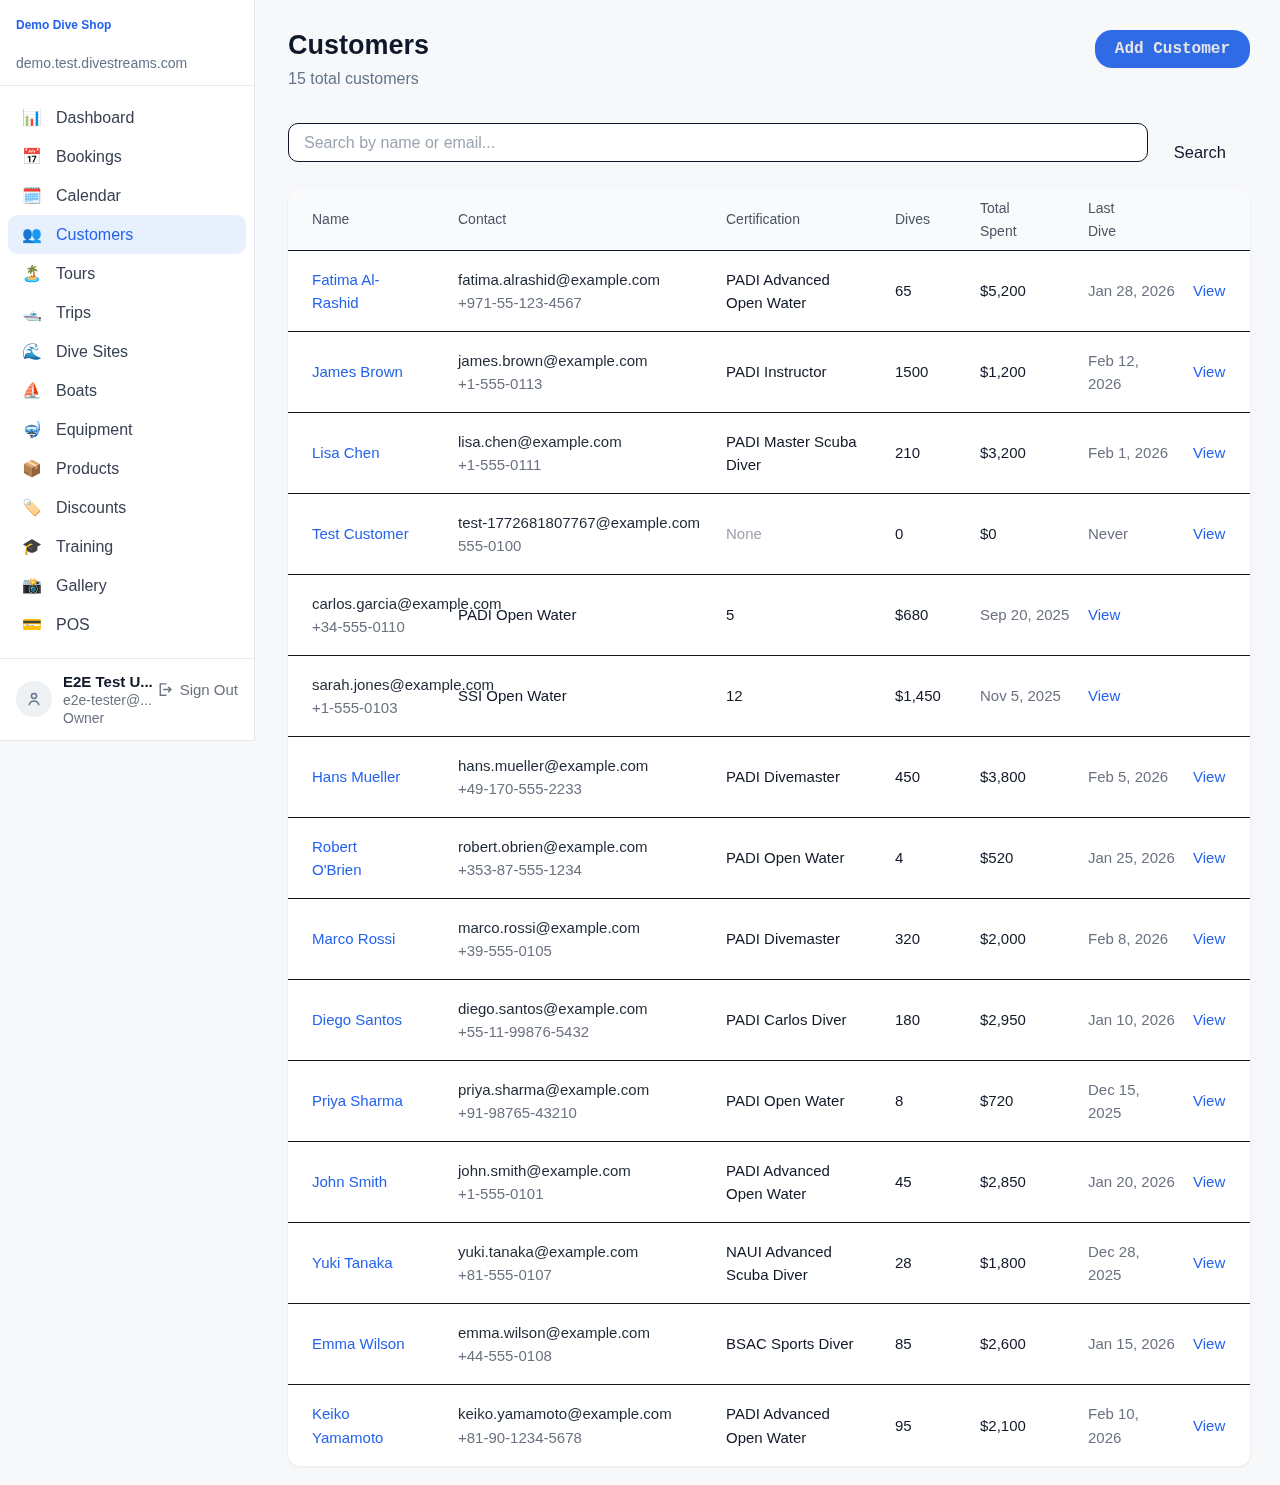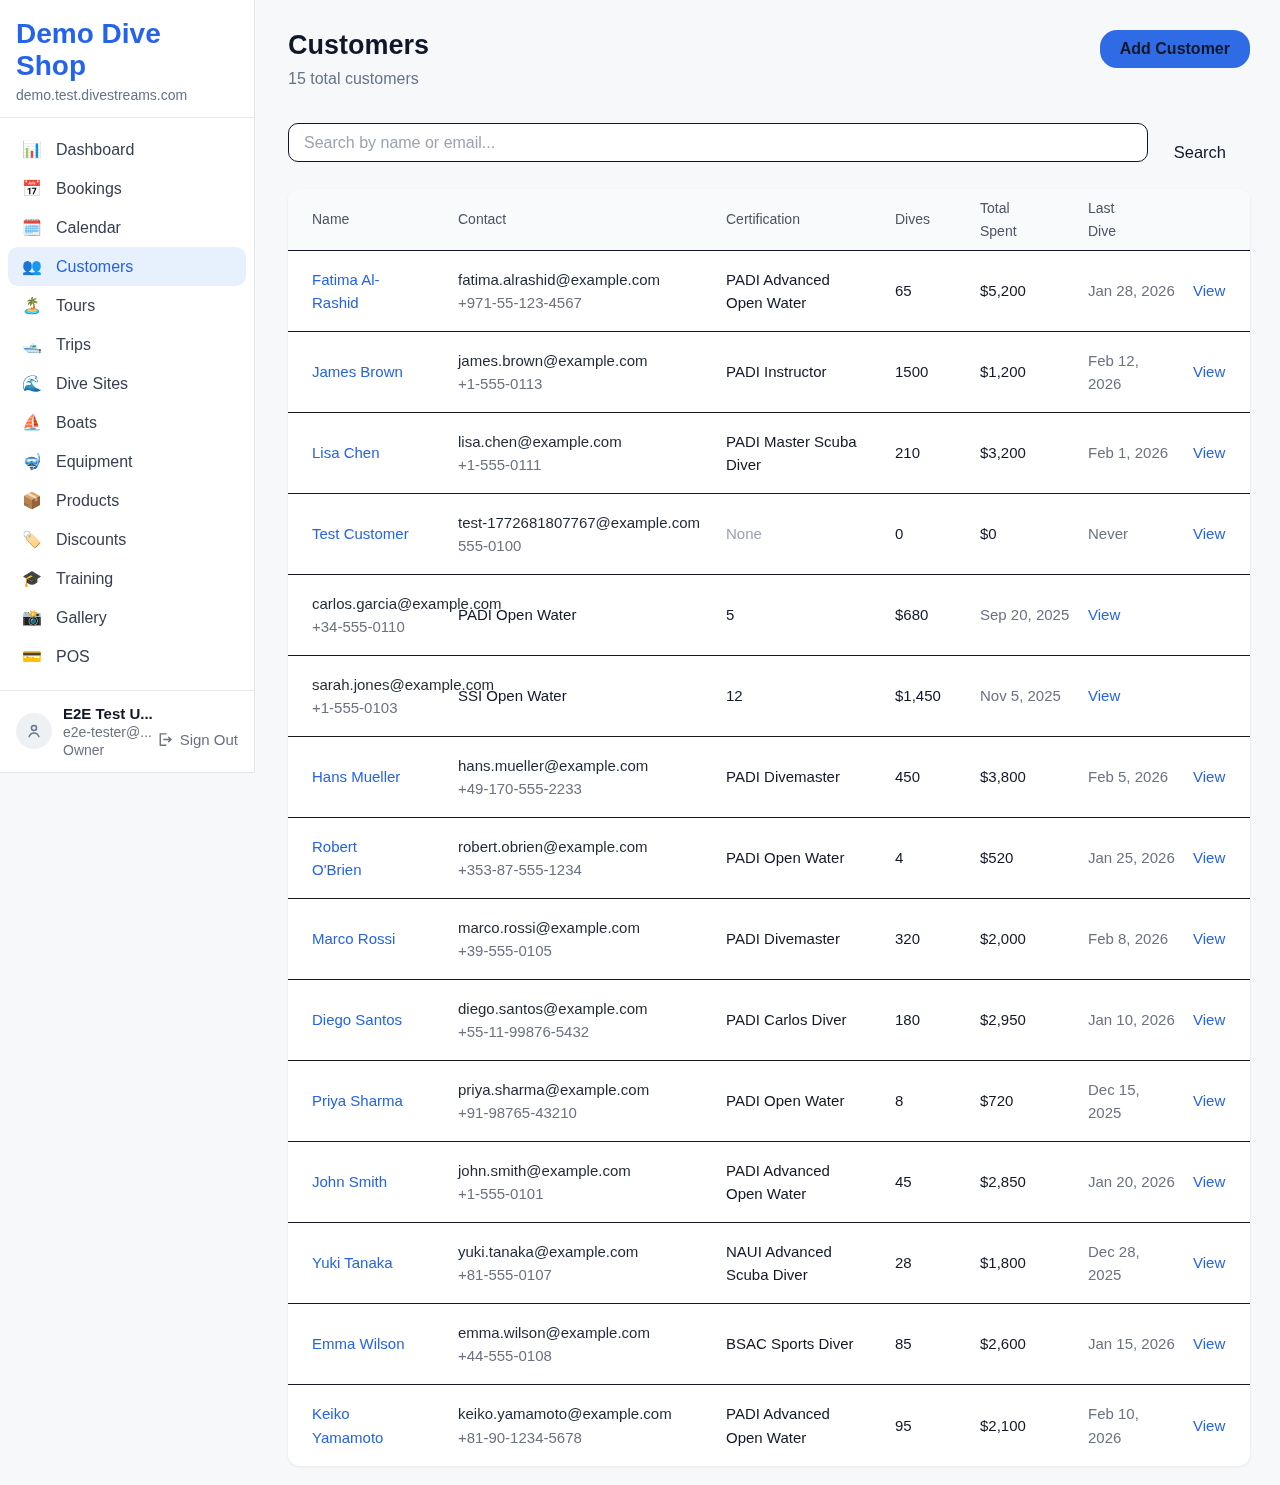--- a/index.html
+++ b/index.html
@@ -13,21 +13,21 @@
   }
   
   .sidebar {
     position: absolute; top: 0; left: 0;
     width: 255px;
     background: #ffffff;
     border-right: 1px solid #e5e7eb;
     border-bottom: 1px solid #e5e7eb;
   }
   .brand { padding: 18px 16px 14px; border-bottom: 1px solid #e8eaee; }
-  .brand-title { font-size: 28px; font-weight: 700; color: #2563eb; margin-bottom: 5px; }
+  .brand-title { font-size: 12px; font-weight: 700; color: #2563eb; margin-bottom: 23px; }
   .brand-domain { font-size: 14px; color: #64748b; }
   .nav { padding: 12px 8px 14px; }
   .nav-item {
     display: flex; align-items: center; gap: 14px;
     padding: 10px 14px; border-radius: 10px;
     font-size: 16px; color: #374151; cursor: pointer;
   }
   .nav-item .ico { width: 20px; font-size: 16px; text-align: center; flex: none; }
   .nav-item.active { background: #e7f0fd; color: #2563eb; font-weight: 500; }
   .side-footer {
@@ -42,30 +42,30 @@
     margin-top: 8px;
   }
   .user-meta { flex: 1; min-width: 0; }
   .user-name { font-size: 15px; font-weight: 700; color: #111827; white-space: nowrap; }
   .user-email { font-size: 14px; color: #6b7280; margin-top: 2px; white-space: nowrap; }
   .user-role { font-size: 14px; color: #6b7280; margin-top: 2px; }
   .signout {
     display: flex; align-items: center; gap: 7px;
     color: #6b7280; font-size: 15px; cursor: pointer;
     background: none; border: none; font-family: inherit;
-    margin-top: 26px; flex: none;
+    margin-top: 8px; flex: none;
   }
   
   .main { margin-left: 256px; padding: 30px 30px 33px 32px; }
   .page-header { display: flex; justify-content: space-between; align-items: flex-start; margin-bottom: 35px; }
   .page-title { font-size: 27px; font-weight: 700; color: #0f172a; }
   .page-subtitle { font-size: 16px; color: #64748b; margin-top: 9px; }
   .add-btn {
-    background: #2e6be4; color: #0f172a;
-    font-size: 16px; font-weight: 600; font-family: Liberation Sans, sans-serif;
+    background: #2e6be4; color: #e5e5e5;
+    font-size: 16px; font-weight: 600; font-family: Liberation Mono, monospace;
     border: none; border-radius: 17px;
     padding: 10px 20px; height: 38px; cursor: pointer;
   }
   .search-row { display: flex; align-items: flex-end; margin-bottom: 27px; }
   .search-input {
     flex: 1; height: 39px;
     border: 1px solid #0f172a; border-radius: 10px;
     padding: 0 15px; font-size: 16px; font-family: inherit;
     color: #111827; background: #fff; outline: none;
   }

